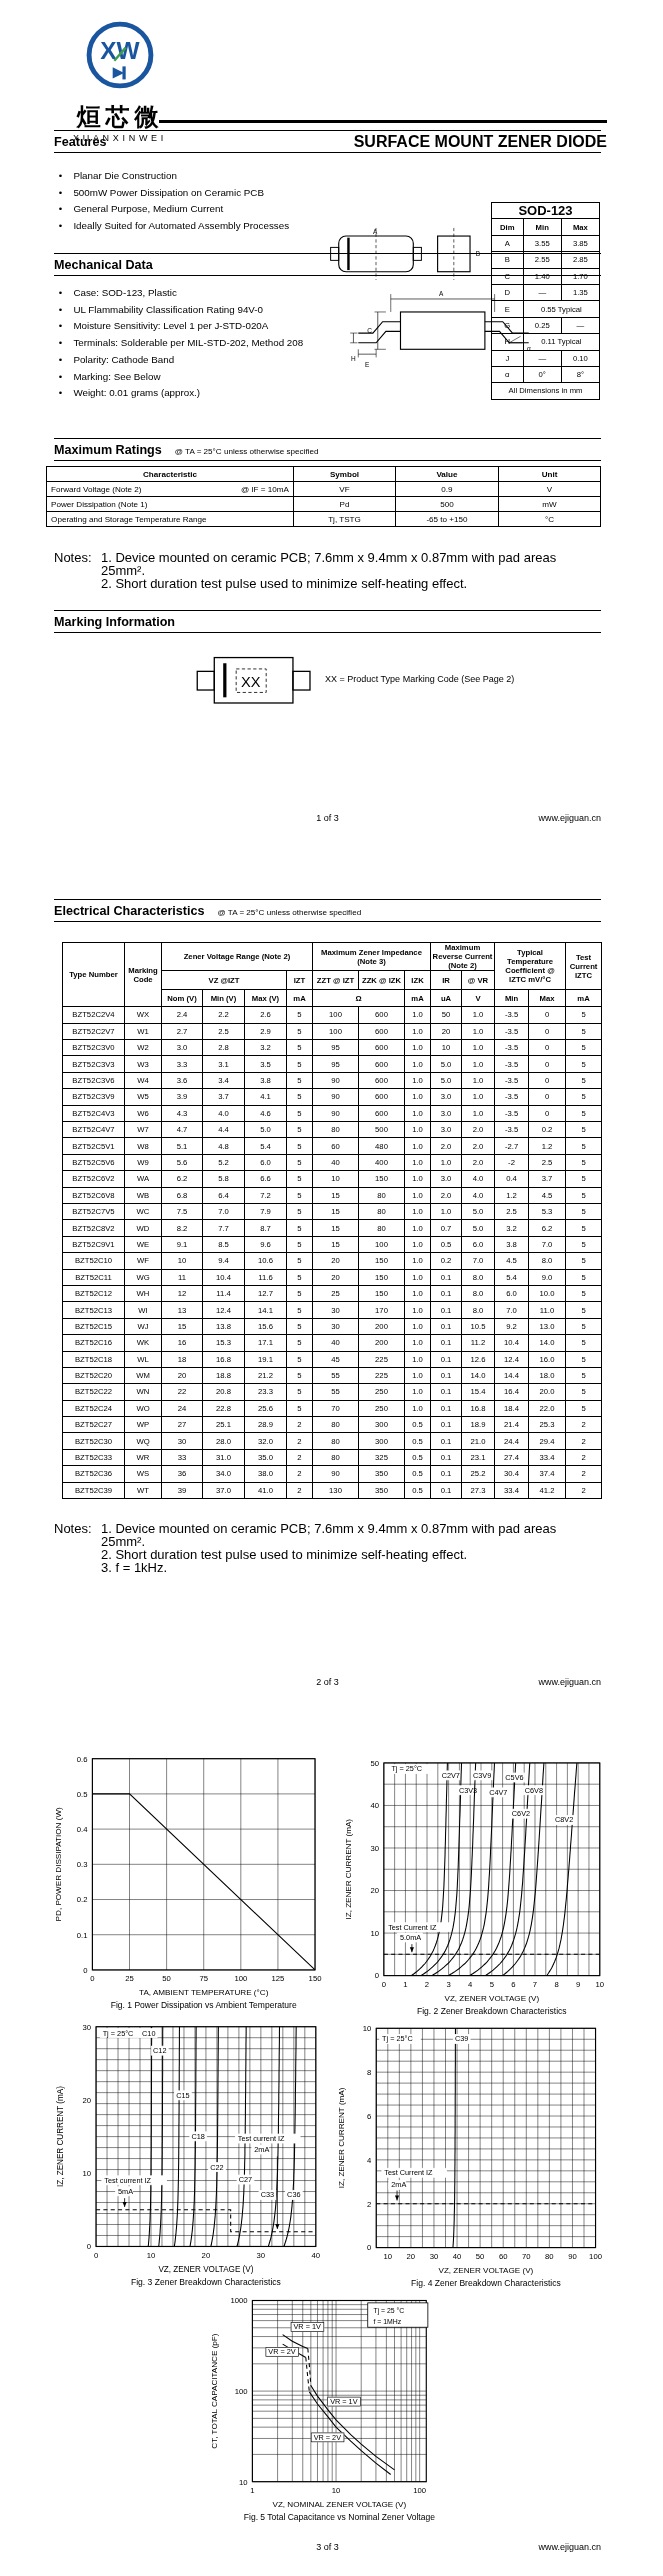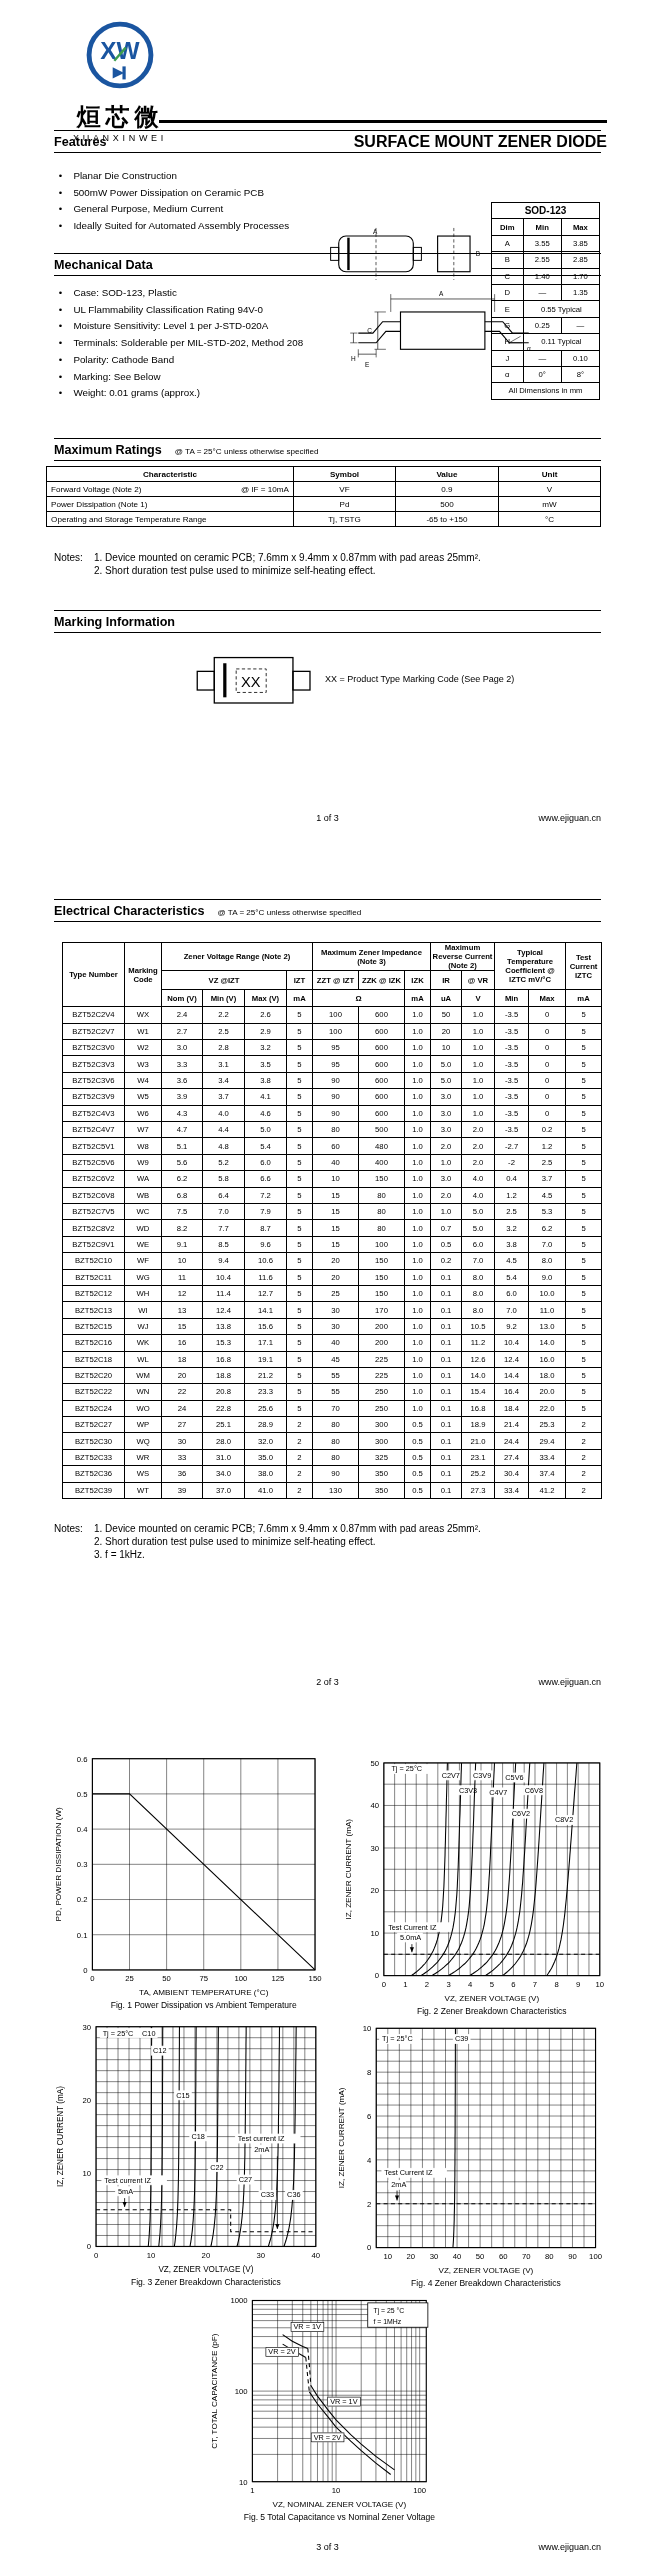--- a/index.html
+++ b/index.html
@@ -23,29 +23,29 @@
   ul.blist{margin:0;padding:0;list-style:none;font-size:9.8px;}
   ul.blist li{padding-left:24.4px;position:relative;line-height:16.7px;}
   ul.blist li::before{content:"•";position:absolute;left:9.8px;}
   #features-list{left:49px;top:168px;width:276px;}
   #mech-list{left:49px;top:285px;width:293px;}
   
   table{border-collapse:collapse;}
   
   #pkg-table{left:491px;top:202px;width:109px;font-size:7.7px;border:1.6px solid #000;}
   #pkg-table td,#pkg-table th{border:0.8px solid #000;text-align:center;height:15.4px;padding:0 1.6px;}
-  #pkg-table .tt{font-weight:bold;font-size:10px;}
+  #pkg-table .tt{font-weight:bold;font-size:13px;}
   
   #max-table{left:46px;top:466px;width:555px;font-size:8.1px;border:1.6px solid #000;table-layout:fixed;}
   #max-table th,#max-table td{border:0.8px solid #000;height:14px;padding:0 4.1px;}
   #max-table th{font-weight:bold;text-align:center;}
   #max-table td{text-align:center;}
   #max-table td.cl{text-align:left;margin-top:16px;}
   #max-table td.cl .rcond{float:right;}
-  .notes{position:absolute;font-size:10px;line-height:13px;display:flex;gap:9px;}
+  .notes{position:absolute;font-size:13px;line-height:13px;display:flex;gap:16px;}
   .notes .nl{font-weight:normal;width:31px;flex:none;}
   
   #elec-table{left:62px;top:942px;width:538px;font-size:7.7px;border:1.6px solid #000;table-layout:fixed;}
   #elec-table th,#elec-table td{border:0.8px solid #000;padding:0 0.8px;text-align:center;}
   #elec-table thead th{font-weight:bold;font-size:7.7px;line-height:9px;}
   #elec-table tbody td{height:15.4px;}
   
   #mark-note{left:325px;top:674px;font-size:9px;}
   
   .footer{position:absolute;left:54px;right:63px;font-size:9px;}

